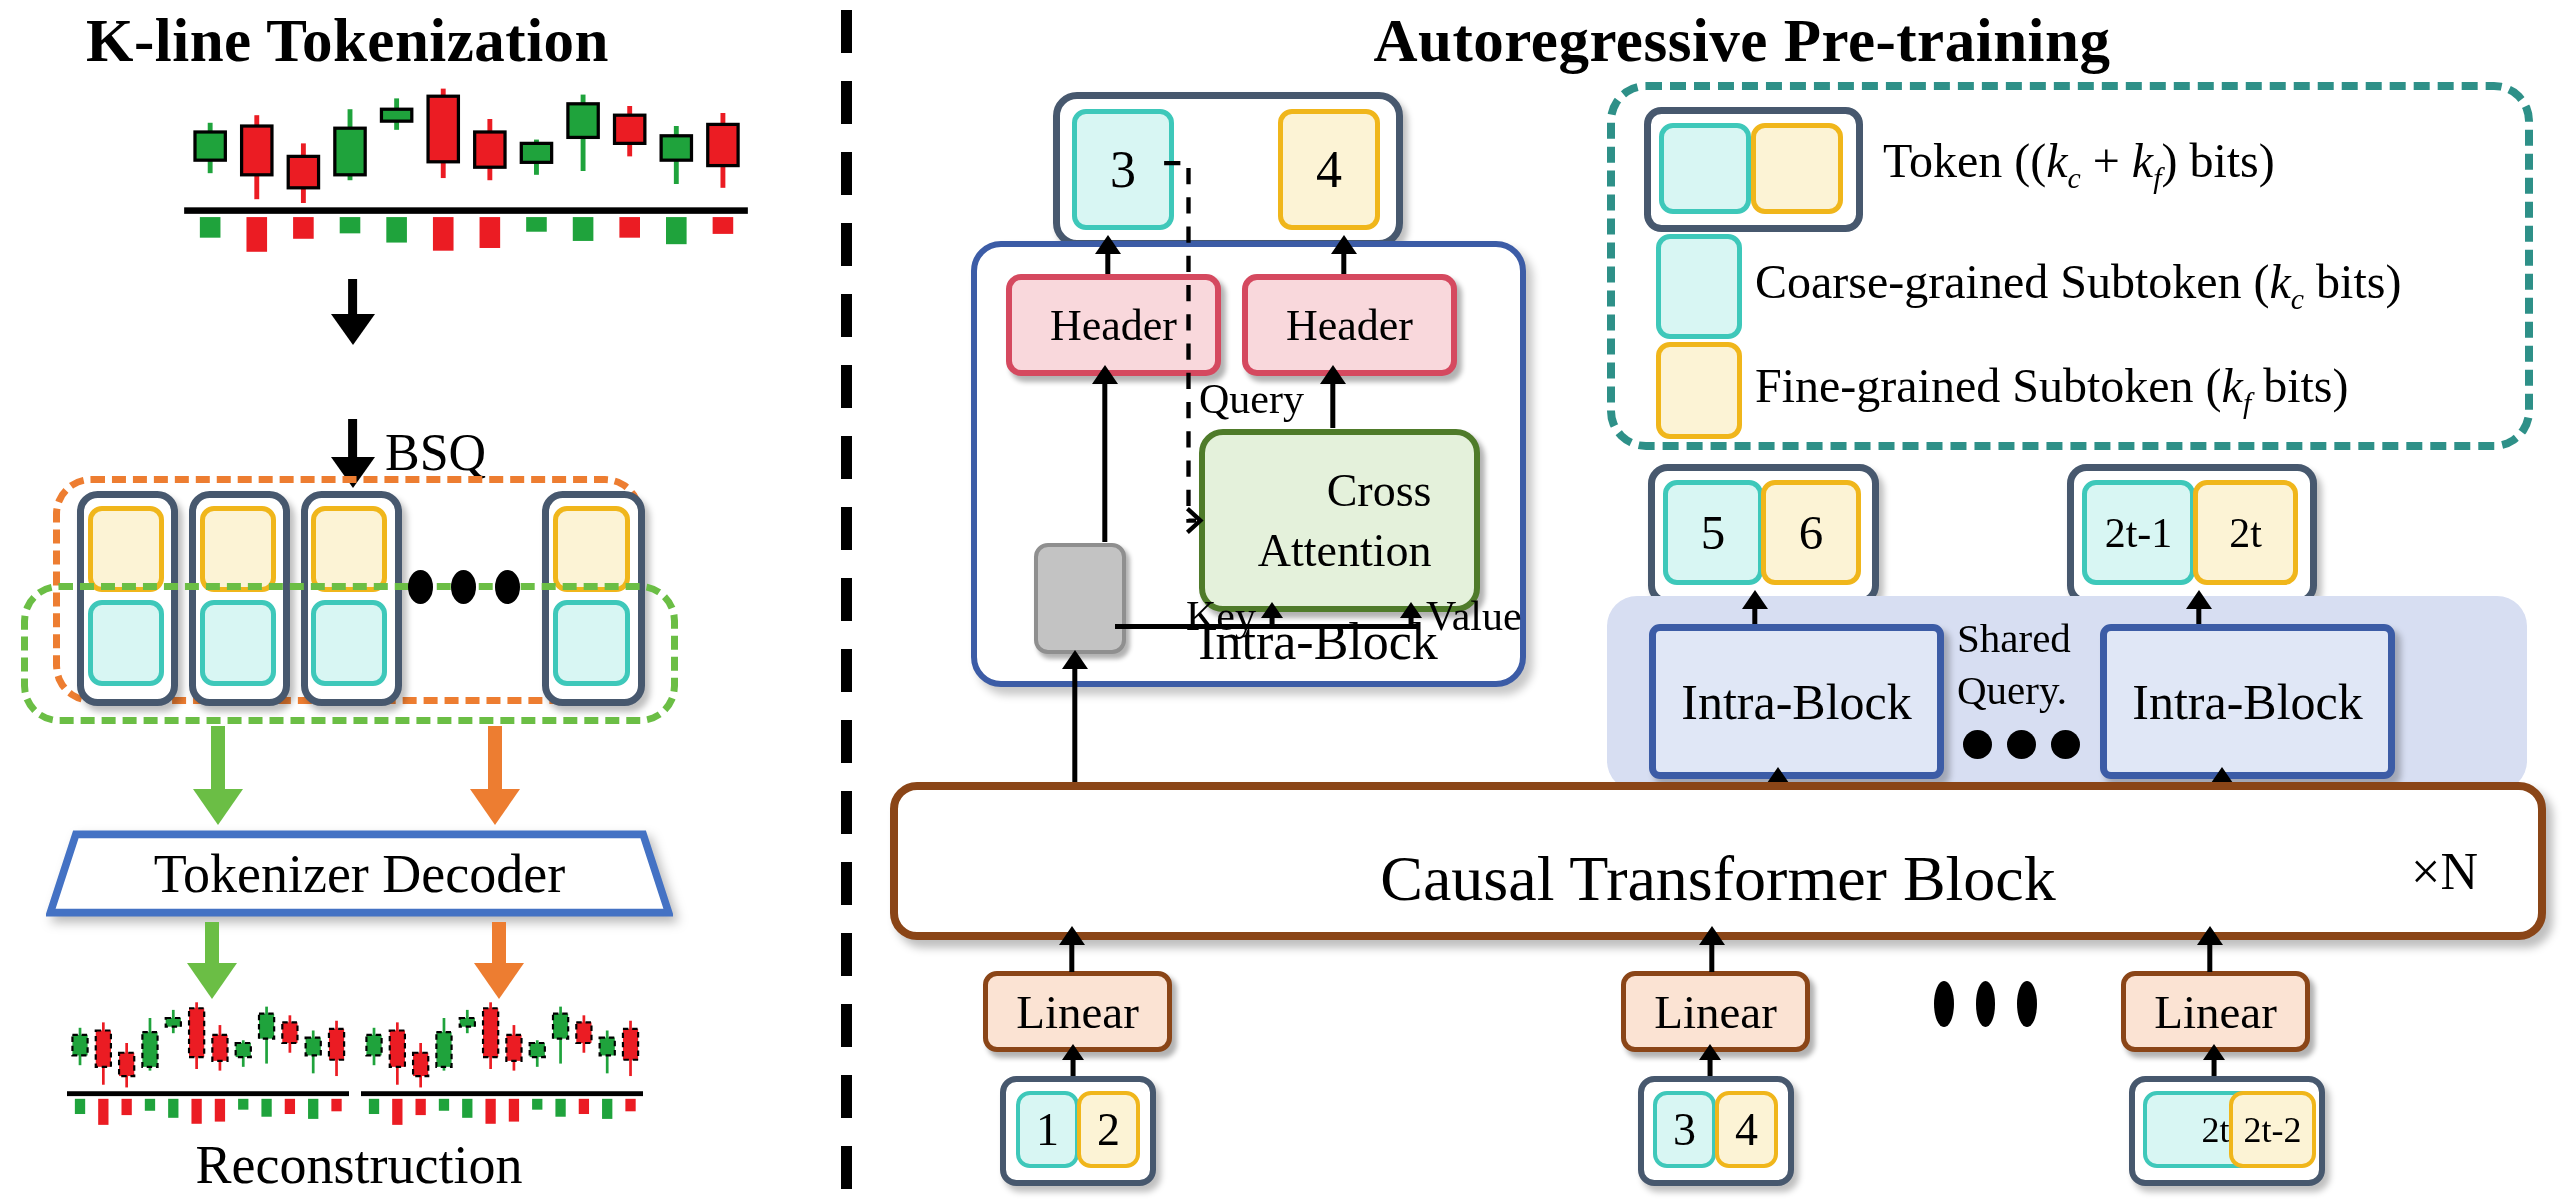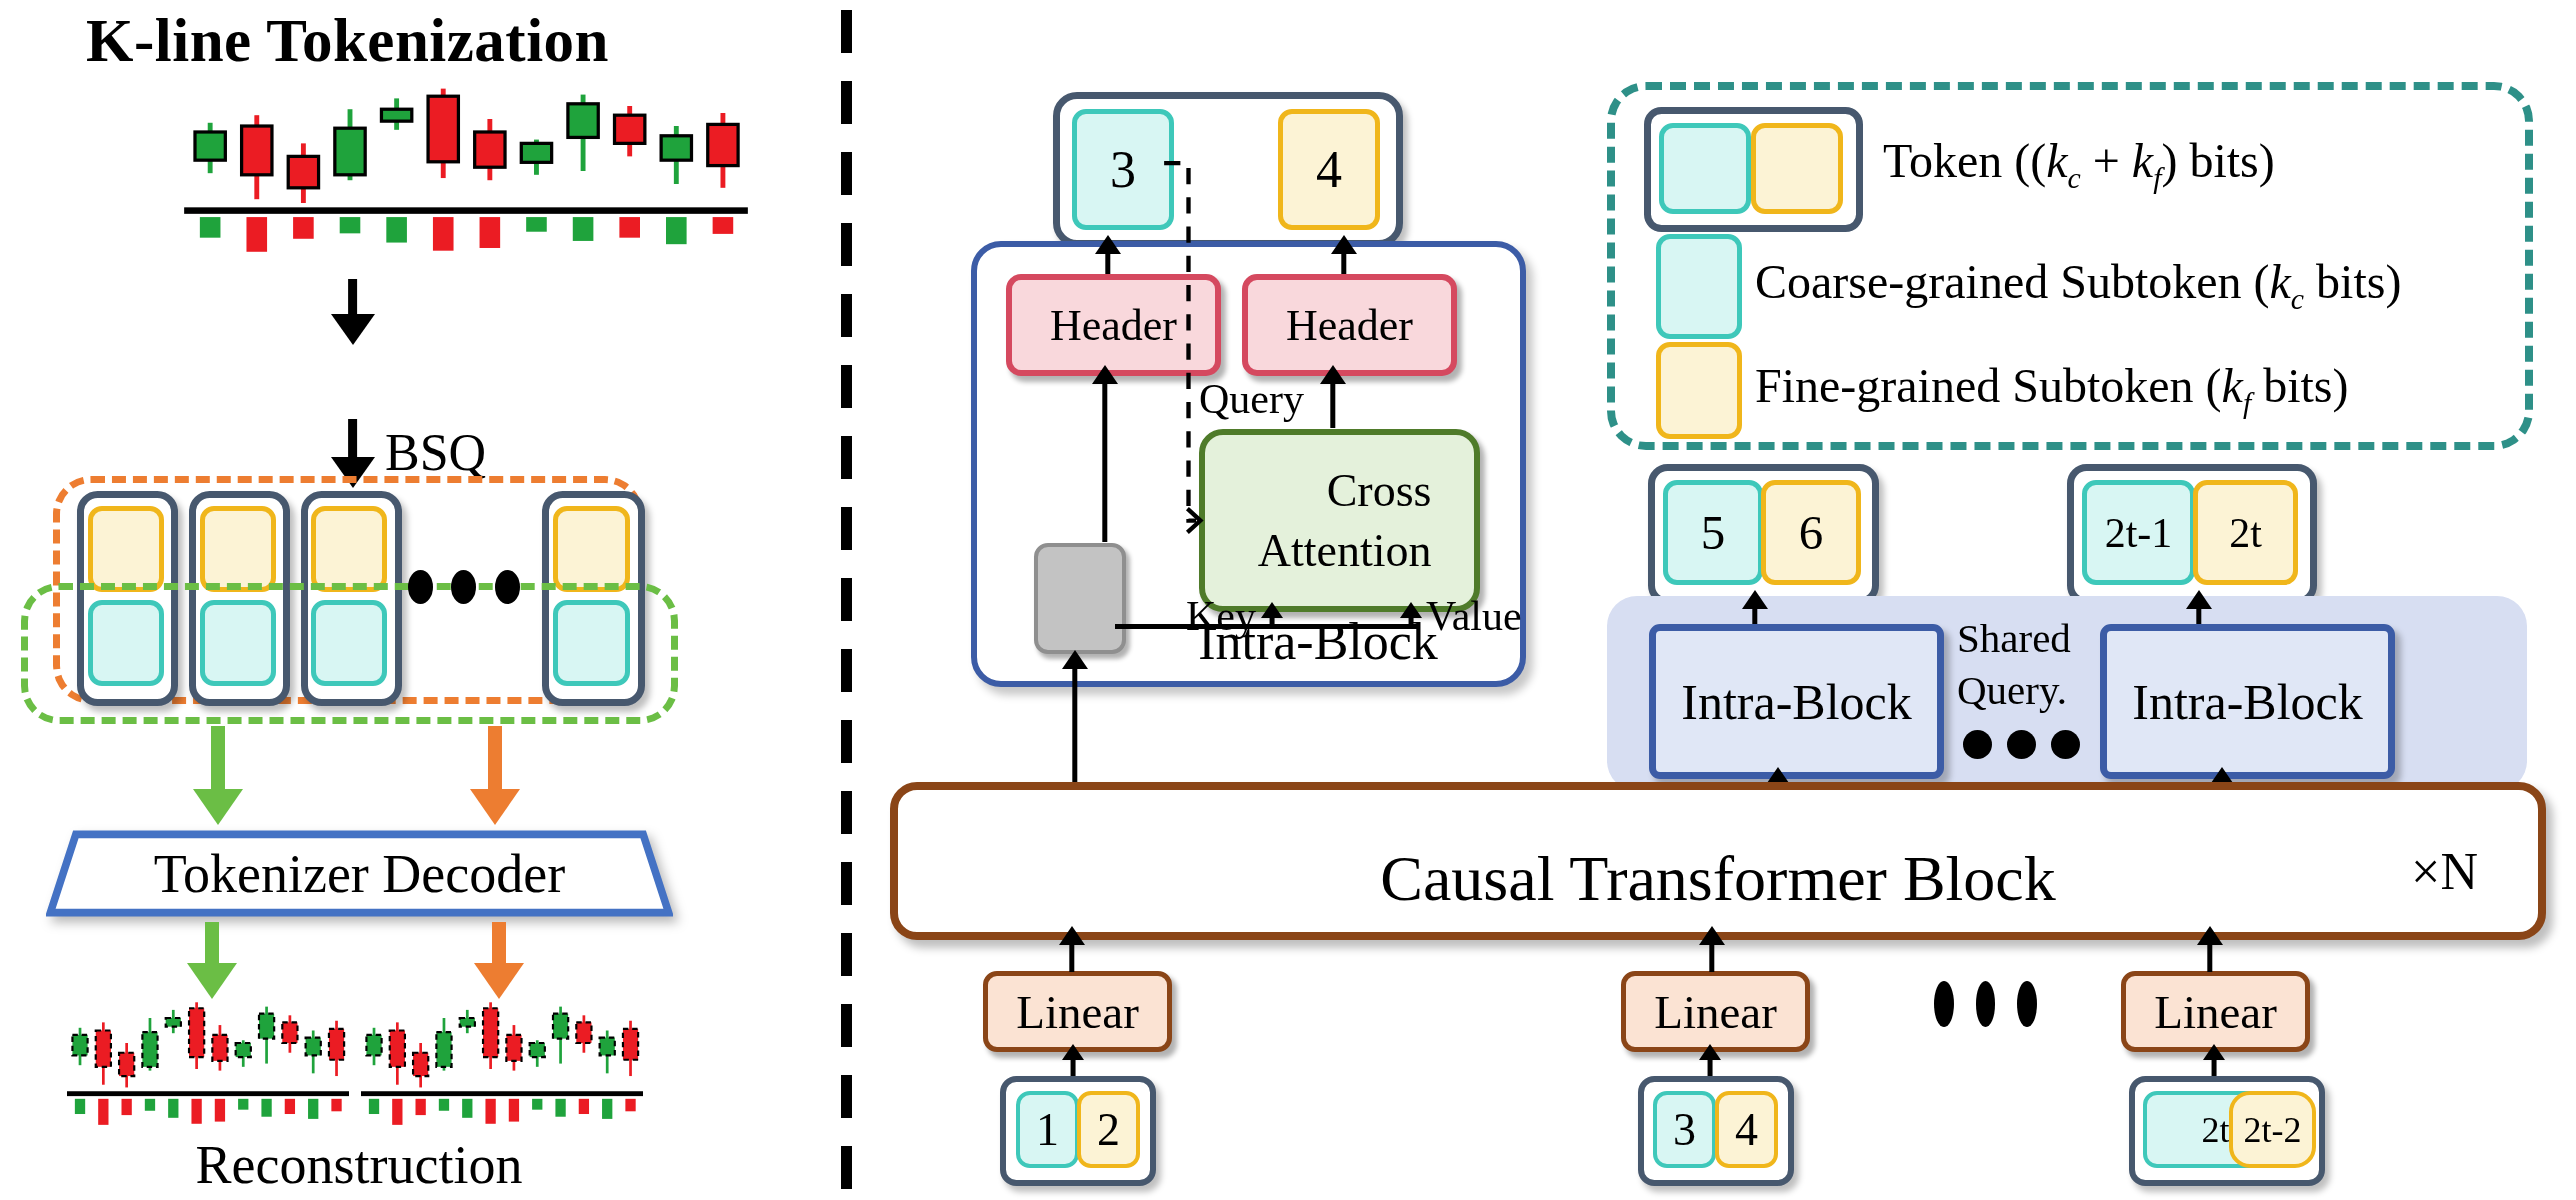--- a/index.html
+++ b/index.html
@@ -253,20 +253,21 @@
       <line x1="497" y1="36" x2="497" y2="138" stroke="#EB1C23" stroke-width="5"></line>
       <rect x="483" y="51" width="28" height="57" fill="#EB1C23" stroke="#000" stroke-width="4" stroke-dasharray="10 7"></rect>
       <rect x="487.5" y="180" width="19" height="23" fill="#EB1C23"></rect>
       <rect x="0" y="166" width="520" height="9" fill="#000"></rect>
     </svg>
 
   <div class="abs ctr" style="left:169px;top:1134px;width:380px;height:62px;font-size:54px;">Reconstruction</div>
 
   <div class="separator" style="left:841px;top:9.8px;width:11.4px;height:1180px;"></div>
 
+  <div class="abs title ctr" style="left:1335px;top:8.1px;width:814px;height:65px;">Autoregressive Pre-training</div>
 
   <div class="tok" style="left:1053px;top:92px;width:336px;height:141px;border-radius:24px;"></div>
   <div class="sub cy num" style="left:1072px;top:109px;width:92px;height:111px;">
       <span>3</span>
     </div>
   <div class="sub ye num" style="left:1278px;top:109px;width:92px;height:111px;">
       <span>4</span>
     </div>
 
   <div class="intra-detail" style="left:971px;top:241px;width:543px;height:434px;"></div>
@@ -442,21 +443,21 @@
       <span>3</span>
     </div>
   <div class="sub ye" style="left:1715px;top:1091px;width:55px;height:69px;font-size:46px;border-width:4.3px;">
       <span>4</span>
     </div>
 
   <div class="tok" style="left:2129px;top:1076px;width:184px;height:98px;border-radius:16.3px;border-width:6px;"></div>
   <div class="sub cy" style="left:2143px;top:1091px;width:79px;height:69px;font-size:36px;border-width:4.3px;padding-left:44px;">
       <span>2t-3</span>
     </div>
-  <div class="sub ye" style="left:2229px;top:1091px;width:79px;height:69px;font-size:36px;border-width:4.3px;border-radius:21px;">
+  <div class="sub ye" style="left:2229px;top:1091px;width:79px;height:69px;font-size:36px;border-width:4.3px;">
       <span>2t-2</span>
     </div>
 
   <div class="arr up small" style="left:1062px;top:1044px;width:22px;height:32px;">
       <i class="s"></i>
       <i class="h"></i>
     </div>
   <div class="arr up small" style="left:1699px;top:1044px;width:22px;height:32px;">
       <i class="s"></i>
       <i class="h"></i>

